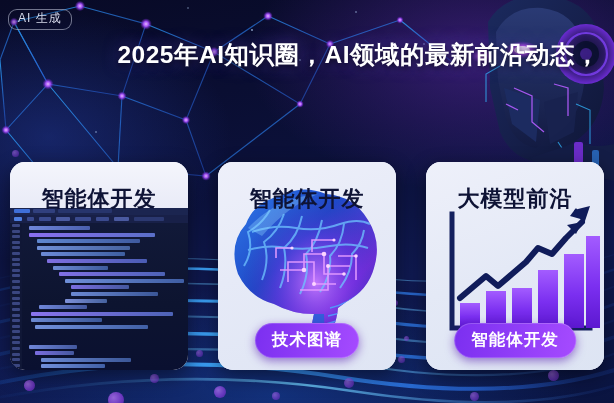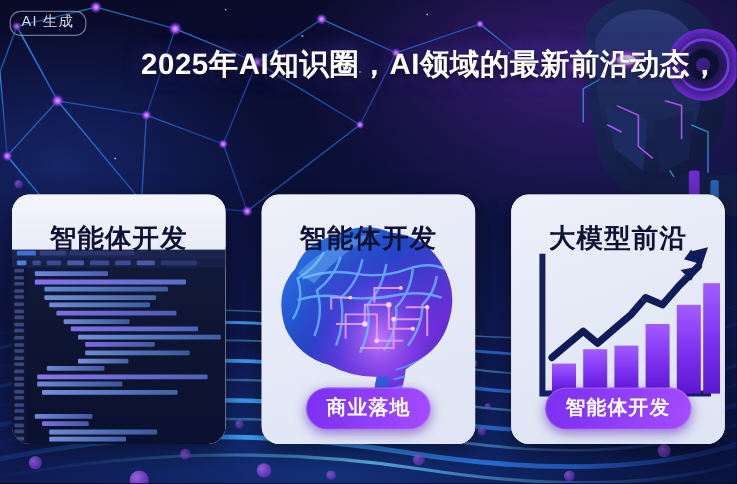--- a/index.html
+++ b/index.html
@@ -408,21 +408,21 @@
               </g>
 
               <path d="M30 66 Q58 36 100 32 Q70 44 44 74 Z" fill="#8fd4ff" opacity="0.35"></path>
             </g>
 
             <path d="M96 152 Q92 172 90 186 Q100 190 108 182 Q106 166 106 152 Z" fill="#2b62d8" opacity="0.9"></path>
           </g>
         </svg>
       </div>
       <div class="card-title">智能体开发</div>
-      <div class="pill">商业落地</div>
+      <div class="pill">技术图谱</div>
     </div>
 
     <div class="card">
       <div class="card-media">
         <div style="position:absolute;inset:0;background:linear-gradient(160deg,#eef0fa 0%,#e4e9f6 50%,#dde4f3 100%);"></div>
         <svg width="178" height="208" viewBox="0 0 178 208" style="position:absolute;inset:0;" aria-hidden="true">
           <defs>
             <linearGradient id="barG" x1="0" y1="0" x2="0" y2="1">
               <stop offset="0%" stop-color="#a35cff"></stop>
               <stop offset="55%" stop-color="#7b2ff0"></stop>

